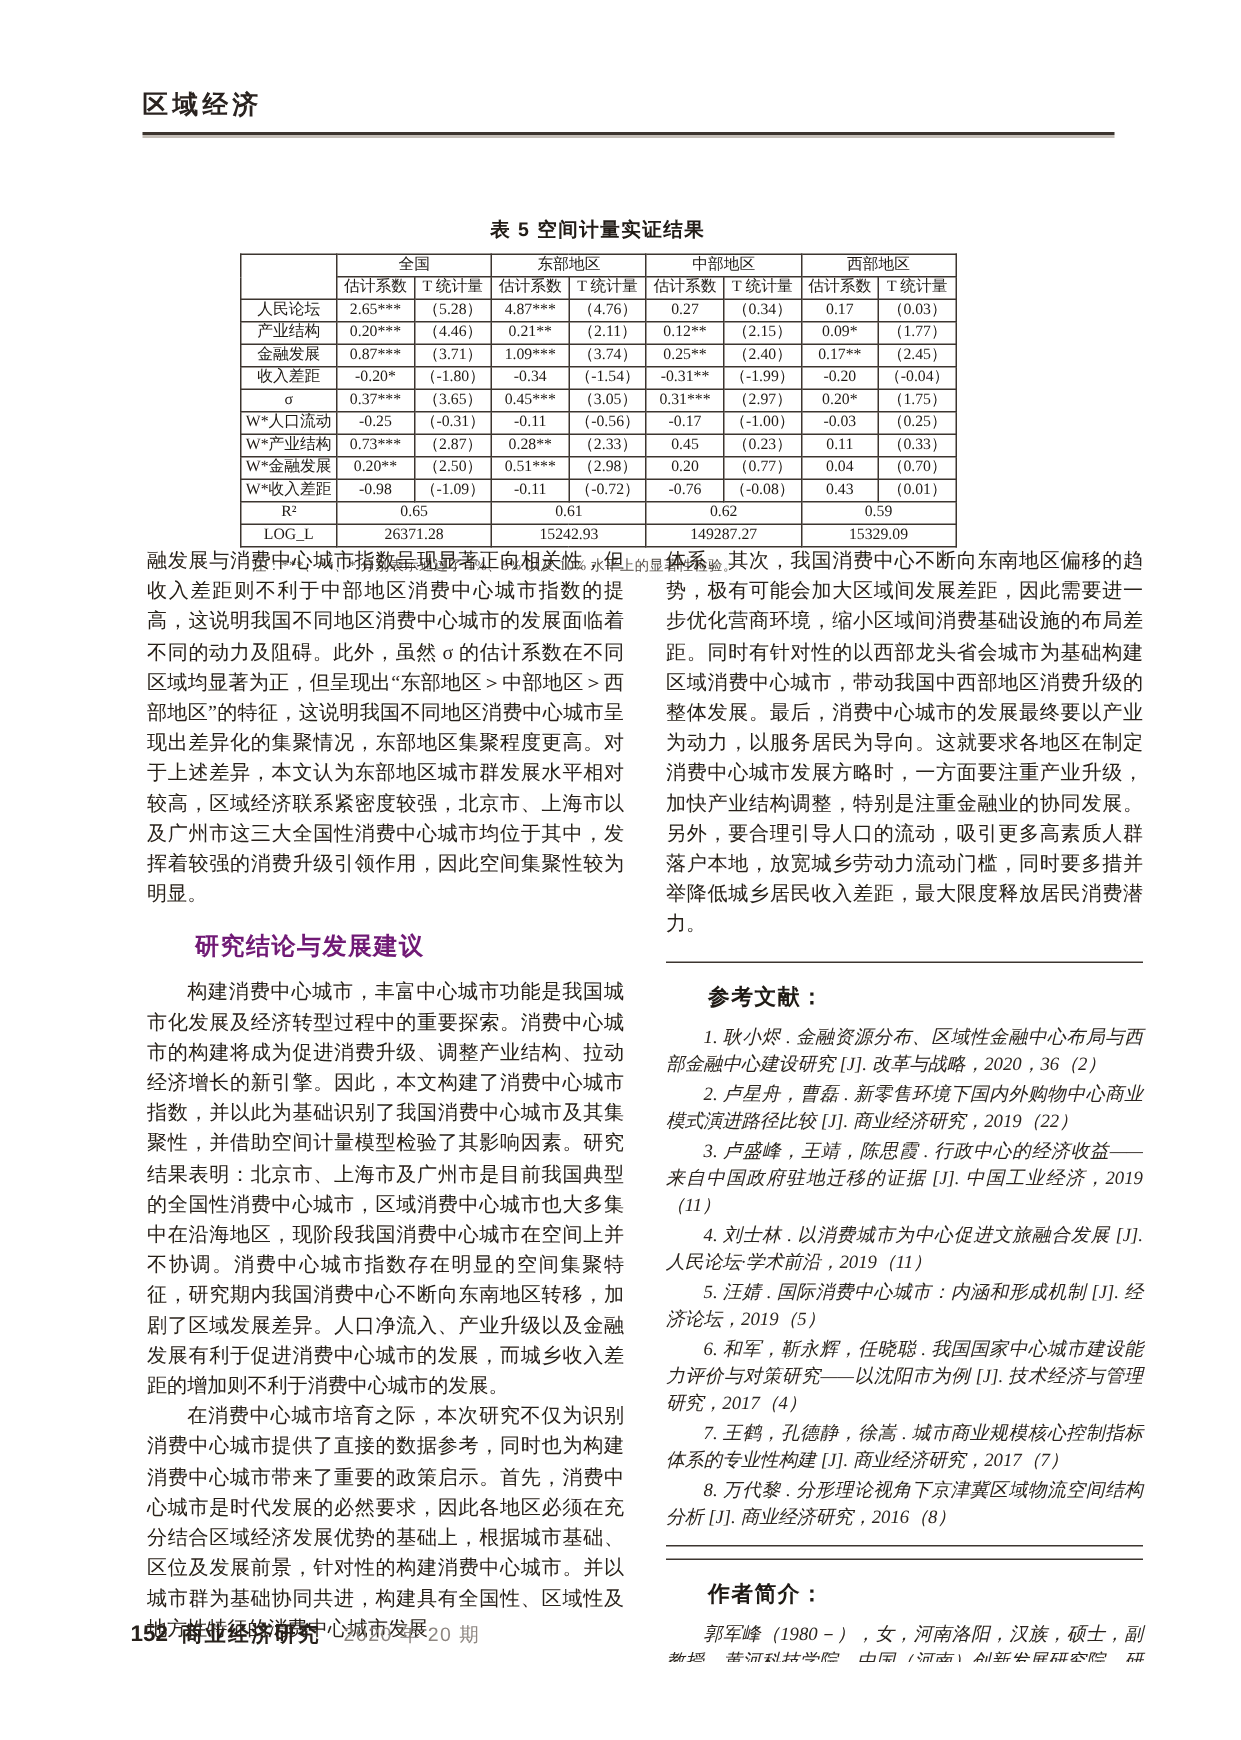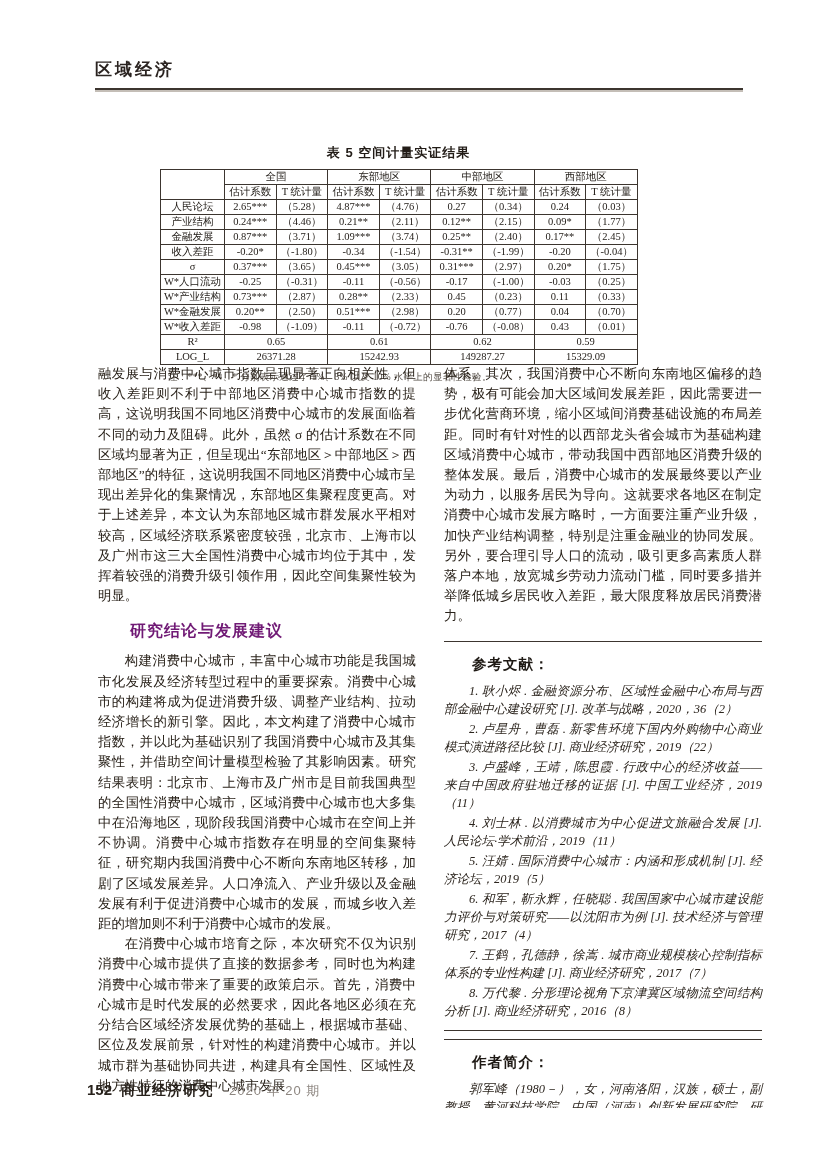--- a/index.html
+++ b/index.html
@@ -126,26 +126,26 @@
       </thead>
       <tbody id="table-body">
           <tr>
             <td class="row-label">人民论坛</td>
             <td>2.65***</td>
             <td>（5.28）</td>
             <td>4.87***</td>
             <td>（4.76）</td>
             <td>0.27</td>
             <td>（0.34）</td>
-            <td>0.24</td>
+            <td>0.17</td>
             <td>（0.03）</td>
           </tr>
           <tr>
             <td class="row-label">产业结构</td>
-            <td>0.24***</td>
+            <td>0.20***</td>
             <td>（4.46）</td>
             <td>0.21**</td>
             <td>（2.11）</td>
             <td>0.12**</td>
             <td>（2.15）</td>
             <td>0.09*</td>
             <td>（1.77）</td>
           </tr>
           <tr>
             <td class="row-label">金融发展</td>

